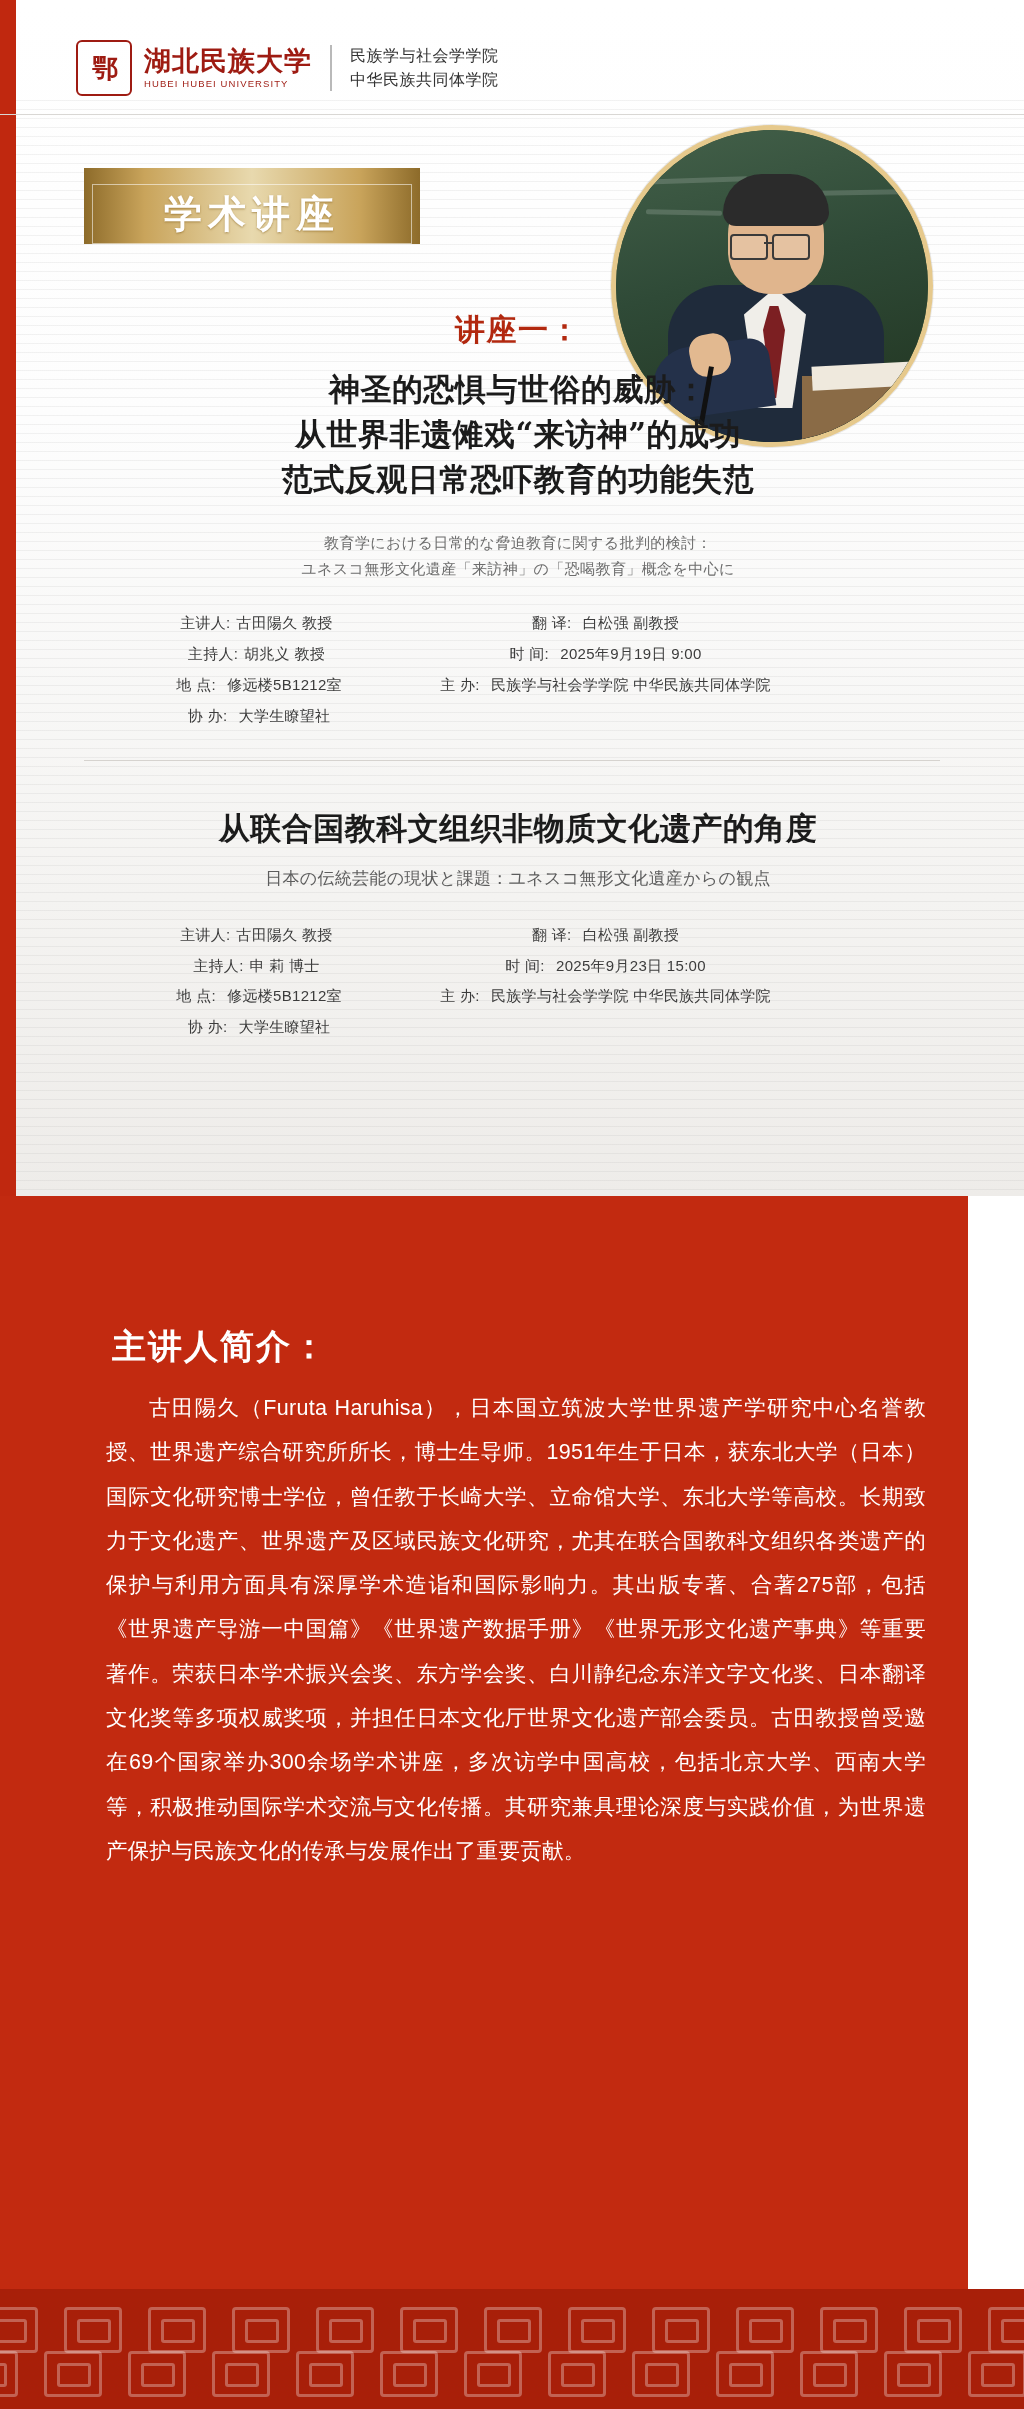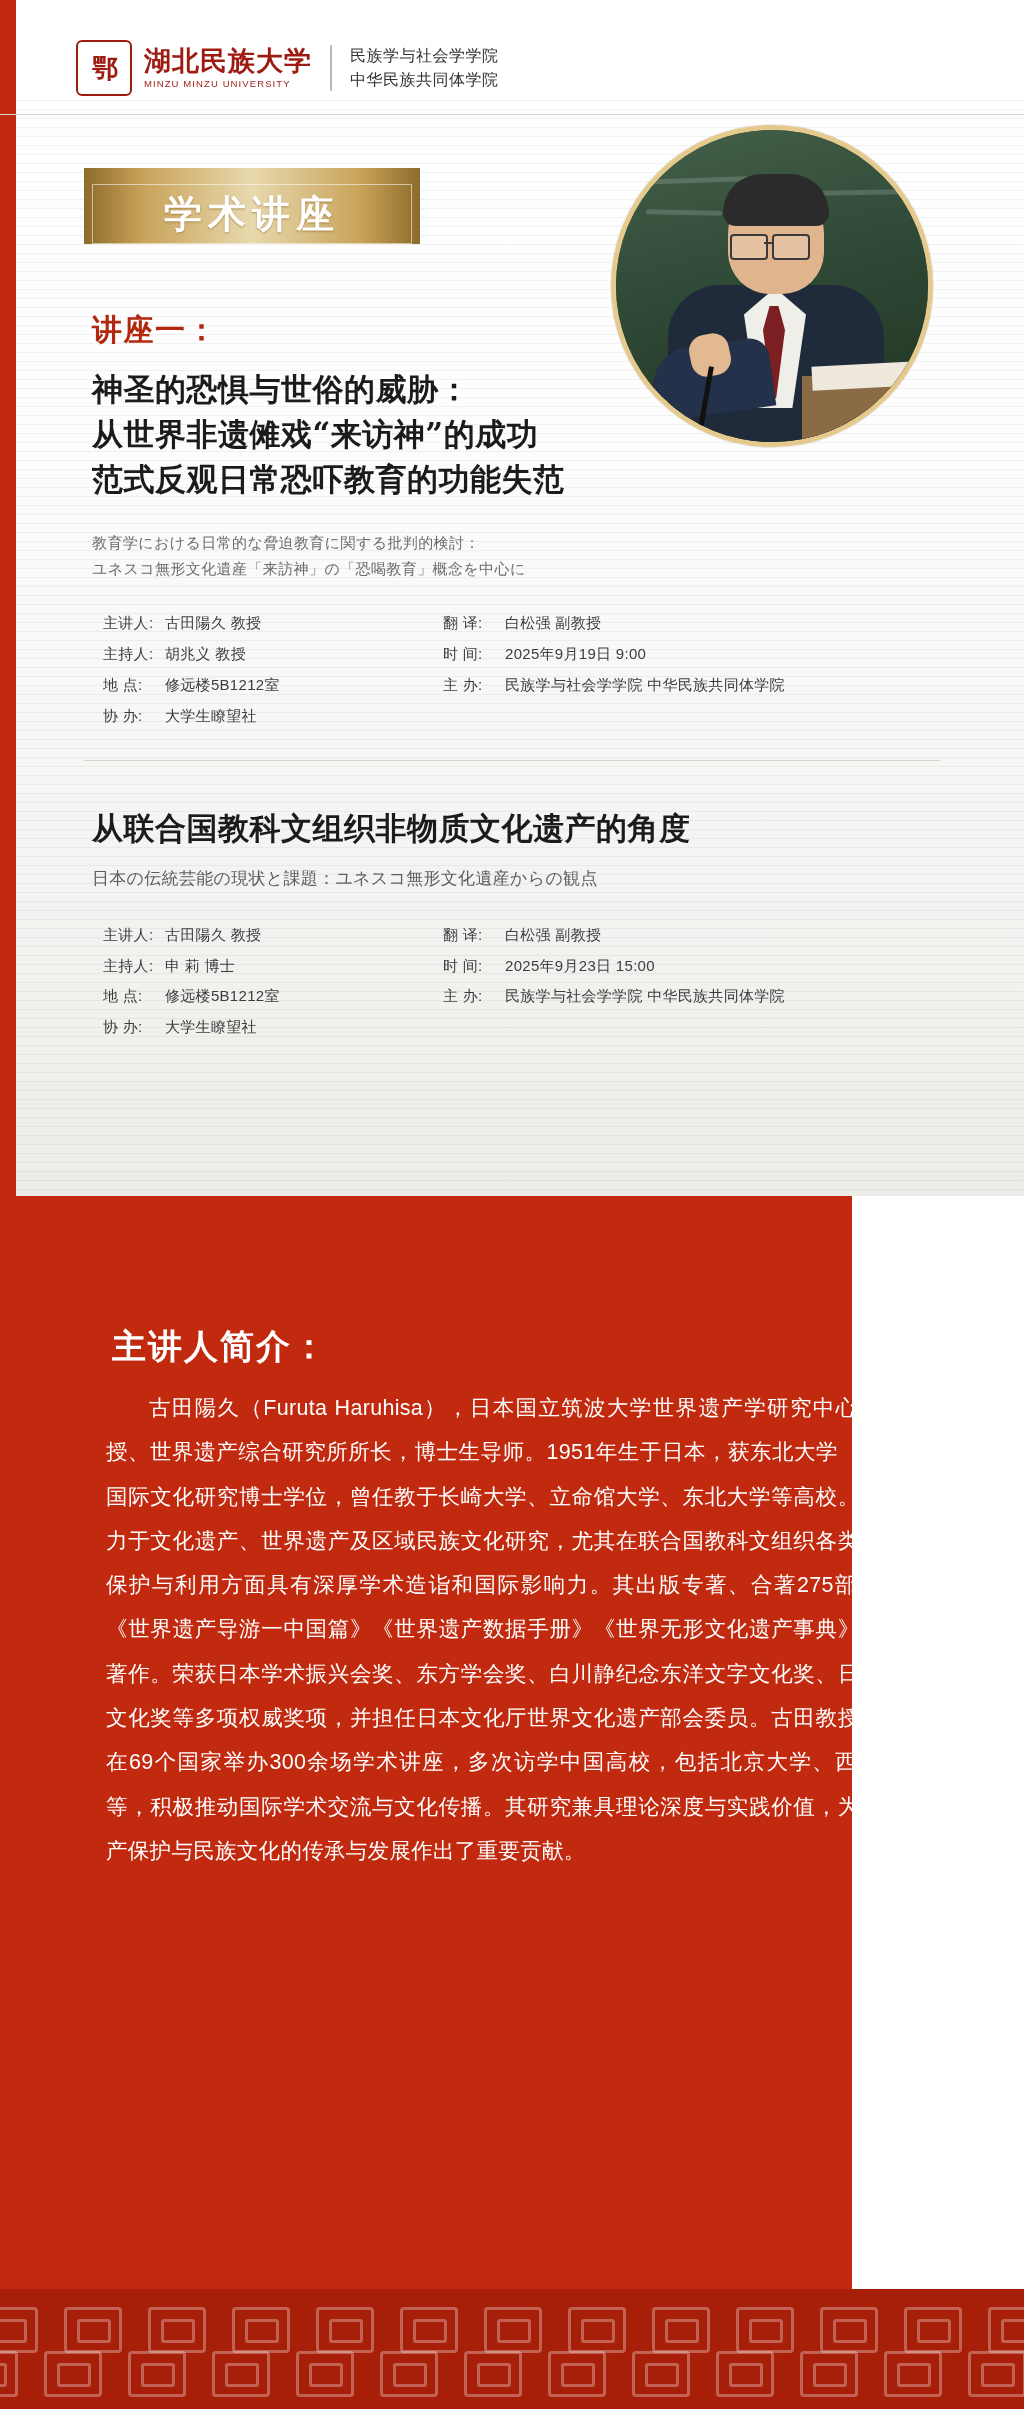--- a/index.html
+++ b/index.html
@@ -238,22 +238,23 @@
     position: absolute;
     left: 86px; top: 236px;
     width: 5px; height: 80px;
     background: #111;
     transform: rotate(10deg);
   }
 
   
   .lecture {
     position: absolute;
-    left: 92px;
+    left: 78px;
     width: 880px;
+    text-align: center;
   }
   .lec-label {
     font-size: 30px;
     font-weight: bold;
     color: #b2280f;
     letter-spacing: 1.5px;
     font-family: "DejaVu Serif", serif;
   }
   .lec-title {
     margin-top: 16px;
@@ -301,21 +302,21 @@
     left: 84px;
     width: 856px;
     height: 1px;
     background: #d6d3cf;
   }
 
   
   .bottom-section {
     position: absolute;
     left: 0; top: 1196px;
-    width: 852px;
+    width: 968px;
     height: 1213px;
     background: #c22a10;
   }
   .bio-title {
     position: absolute;
     left: 112px; top: 128px;
     font-size: 34px;
     font-weight: bold;
     color: #ffffff;
     letter-spacing: 2px;
@@ -371,21 +372,21 @@
 <div class="poster">
 
   <div class="top-section">
     <div class="line-texture"></div>
     <div class="top-left-red"></div>
 
     <div class="header">
       <div class="logo-mark">鄂</div>
       <div class="logo-text">
         <div class="logo-cn">湖北民族大学</div>
-        <div class="logo-en">MINZU MINZU UNIVERSITY</div>
+        <div class="logo-en">HUBEI HUBEI UNIVERSITY</div>
       </div>
       <div class="logo-sep"></div>
       <div class="college">
         <div>民族学与社会学学院</div>
         <div>中华民族共同体学院</div>
       </div>
     </div>
     <div class="header-rule"></div>
 
     <div class="banner">

